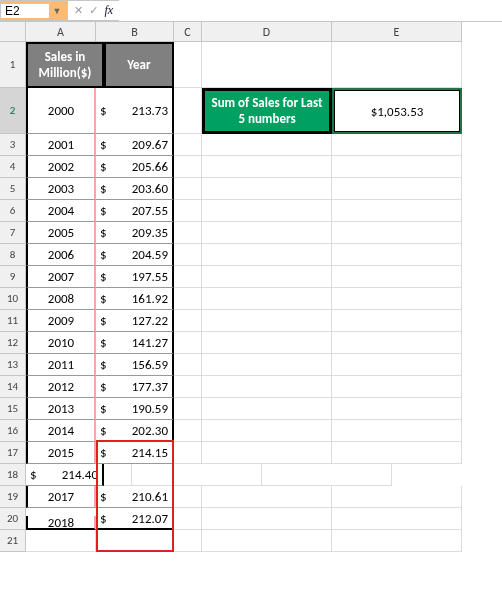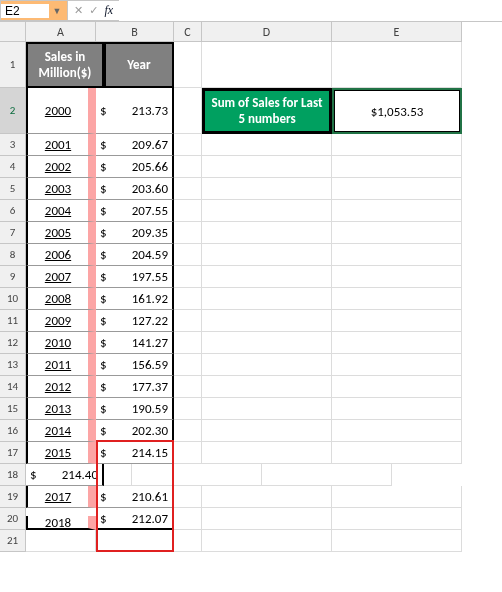--- a/index.html
+++ b/index.html
@@ -36,21 +36,21 @@
   .cC { width:28px; }
   .cD { width:130px; }
   .cE { width:130px; justify-content:center; }
 
   .r1 { height:46px; }
   .r2 { height:46px; }
   .rstd { height:22px; }
 
   
   .th { background:#808080; color:#fff; font-weight:bold; border:2px solid #000 !important; text-align:center; justify-content:center !important; line-height:1.2; }
-  .tdA { border-left:2px solid #000; border-right:8px solid #fca5a5; border-bottom:1px solid #999; justify-content:center;text-decoration:underline; }
+  .tdA { border-left:2px solid #000; border-right:2px solid #fca5a5; border-bottom:1px solid #999; justify-content:center; }
   .tdB { border-right:2px solid #000; border-bottom:1px solid #999; }
   .lastA { border-bottom:2px solid #000;margin-top:8px; }
   .lastB { border-bottom:2px solid #000; }
 
   
   .sumlbl { background:#00a060; color:#fff; font-weight:bold; border:3px solid #000 !important; justify-content:center; text-align:center; line-height:1.25; padding:2px 6px; }
   .sumval { border:3px solid #000 !important; font-size:13px; justify-content:center; }
 
   
   .redbox { position:absolute; border:2.5px solid #e02020; pointer-events:none; z-index:5; }

